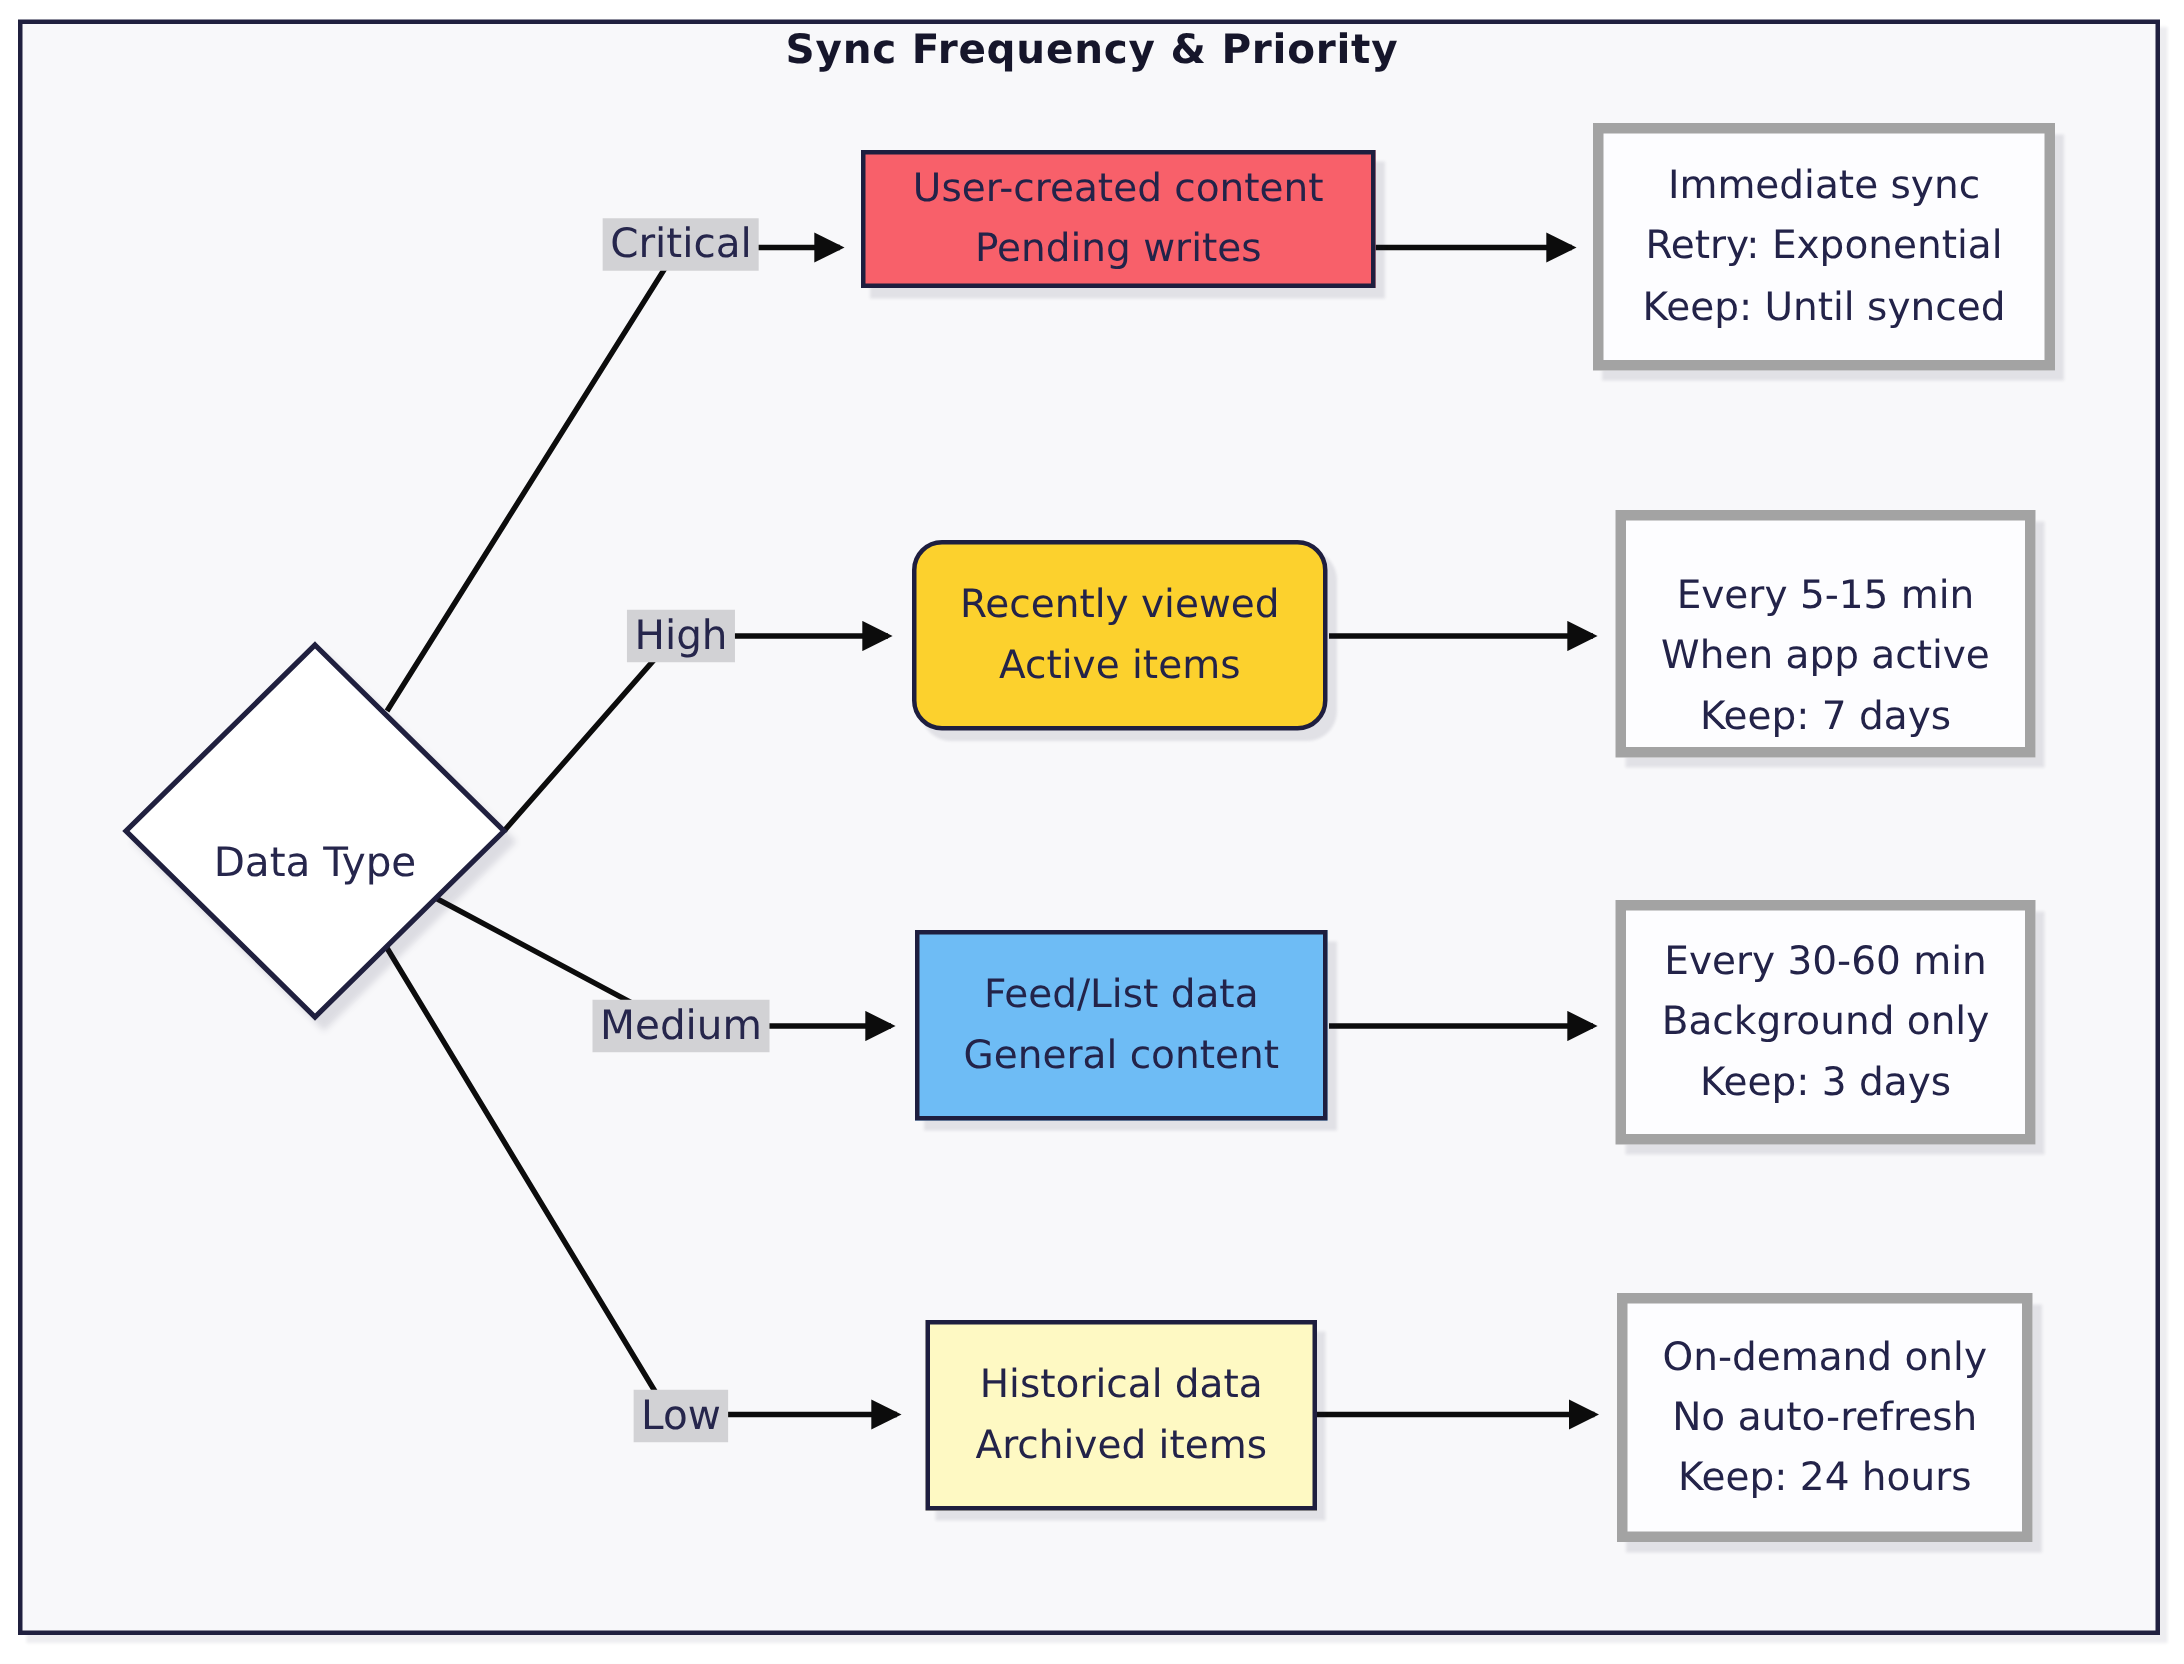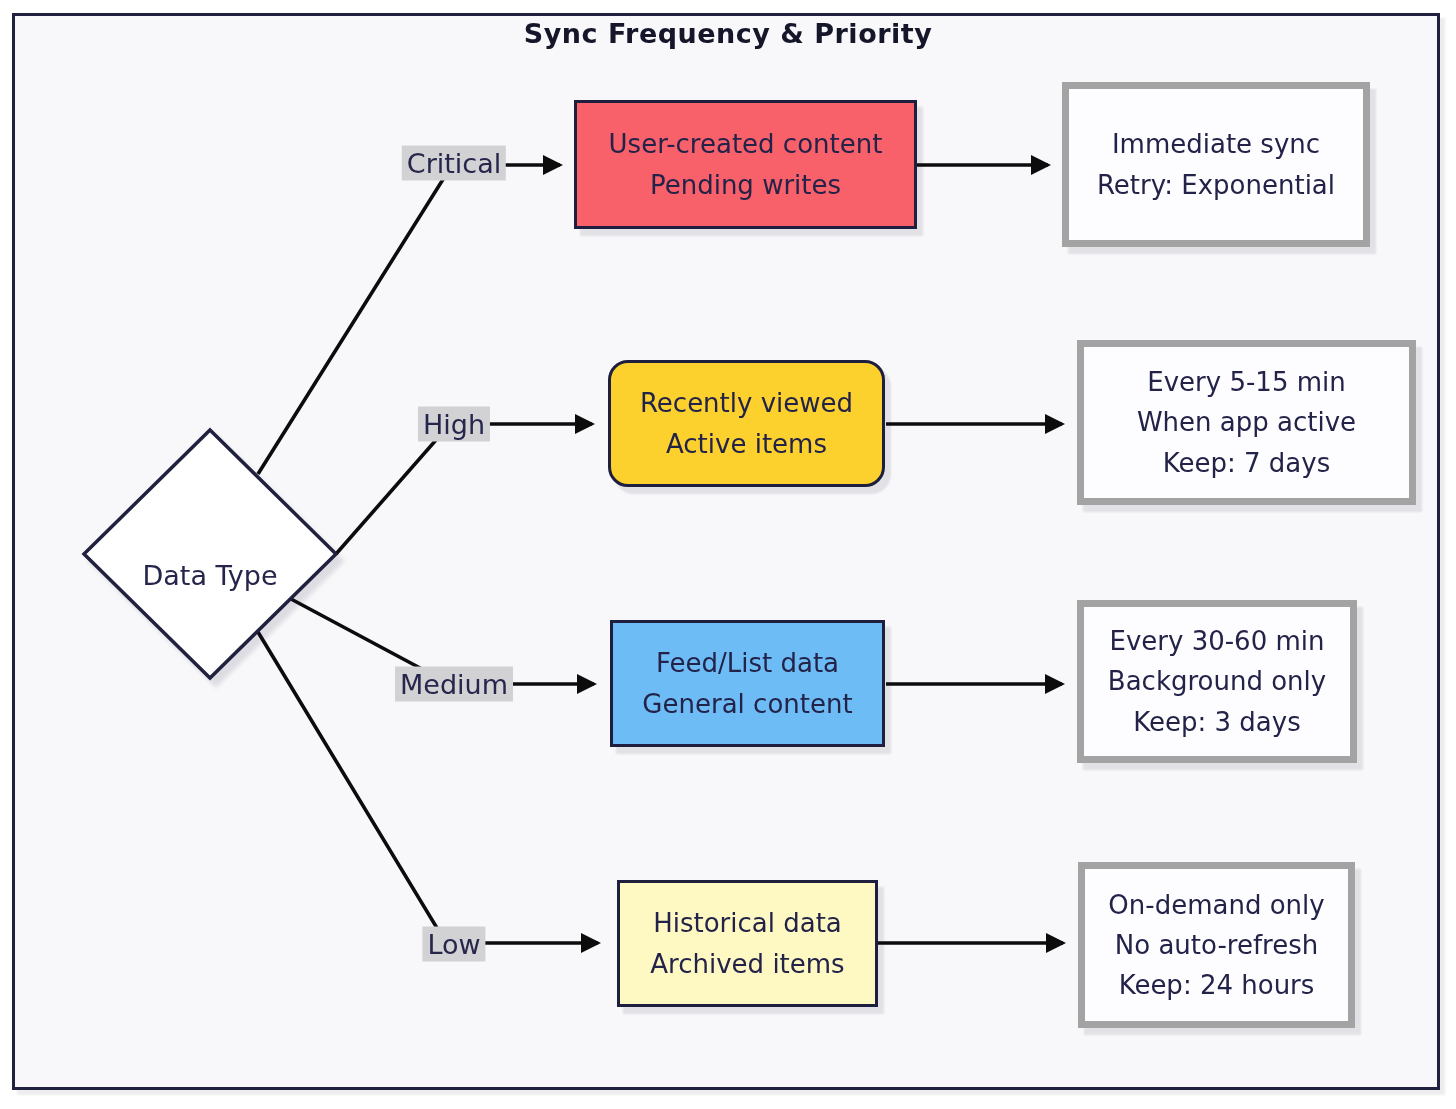--- a/index.html
+++ b/index.html
@@ -42,33 +42,33 @@
   .edge-label.high     { left: 454px; top: 424px; }
   .edge-label.medium   { left: 454px; top: 684px; }
   .edge-label.low      { left: 454px; top: 944px; }
 
   .node {
     position: absolute; border: 3px solid #1e1e3f;
     display: flex; flex-direction: column; justify-content: center; align-items: center;
     text-align: center; color: #232349; font-size: 26px; line-height: 1.55;
     box-shadow: 6px 7px 2px rgba(25,25,60,0.10);
   }
-  .node.n-critical { left: 574px;  top: 100px; width: 343px; height: 129px; }
+  .node.n-critical { left: 574px;  top: 100px; width: 343px; height: 92px; }
   .node.n-high     { left: 608px;  top: 360px; width: 277px; height: 127px; border-radius: 20px; }
   .node.n-medium   { left: 610px;  top: 620px; width: 275px; height: 127px; }
   .node.n-low      { left: 617px;  top: 880px; width: 261px; height: 127px; }
 
   .outcome {
     position: absolute; background: #fdfdff; border: 7px solid #a3a3a3;
     display: flex; flex-direction: column; justify-content: center; align-items: center;
     text-align: center; color: #232349; font-size: 26px; line-height: 1.55;
     box-shadow: 6px 7px 2px rgba(25,25,60,0.10);
   }
   .outcome.o-critical { left: 1062px; top: 82px;  width: 308px; height: 165px; }
-  .outcome.o-high     { left: 1077px; top: 340px; width: 339px; height: 165px; }
+  .outcome.o-high     { left: 1077px; top: 340px; width: 280px; height: 165px; justify-content: flex-end; }
   .outcome.o-medium   { left: 1077px; top: 600px; width: 280px; height: 163px; }
   .outcome.o-low      { left: 1078px; top: 862px; width: 277px; height: 166px; }
 </style>
 </head>
 <body>
 
 <div class="page">
   <div class="frame"></div>
 
   <div class="title">Sync Frequency &amp; Priority</div>
@@ -113,20 +113,21 @@
     <div>General content</div>
   </div>
   <div class="node n-low" style="background-color: #fef9c3;">
     <div>Historical data</div>
     <div>Archived items</div>
   </div>
 
   <div class="outcome o-critical">
     <div>Immediate sync</div>
     <div>Retry: Exponential</div>
+    <div>Keep: Until synced</div>
   </div>
   <div class="outcome o-high">
     <div>Every 5-15 min</div>
     <div>When app active</div>
     <div>Keep: 7 days</div>
   </div>
   <div class="outcome o-medium">
     <div>Every 30-60 min</div>
     <div>Background only</div>
     <div>Keep: 3 days</div>

